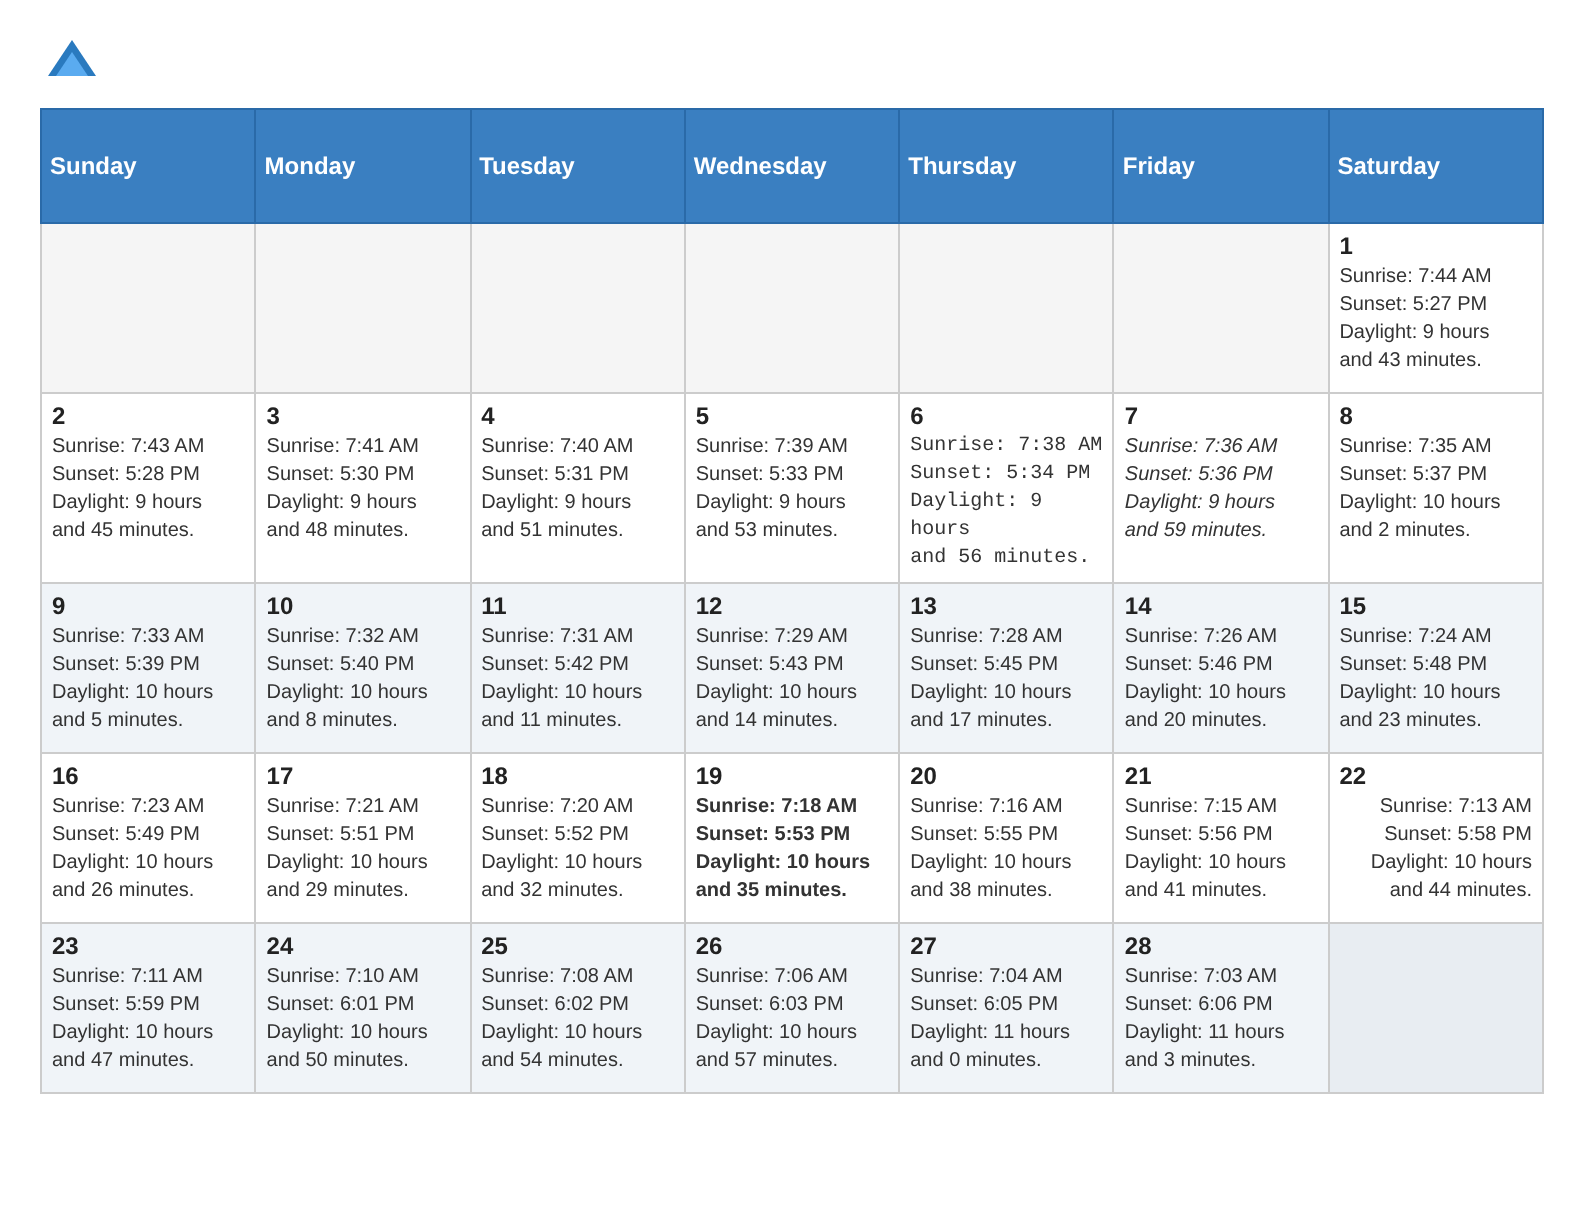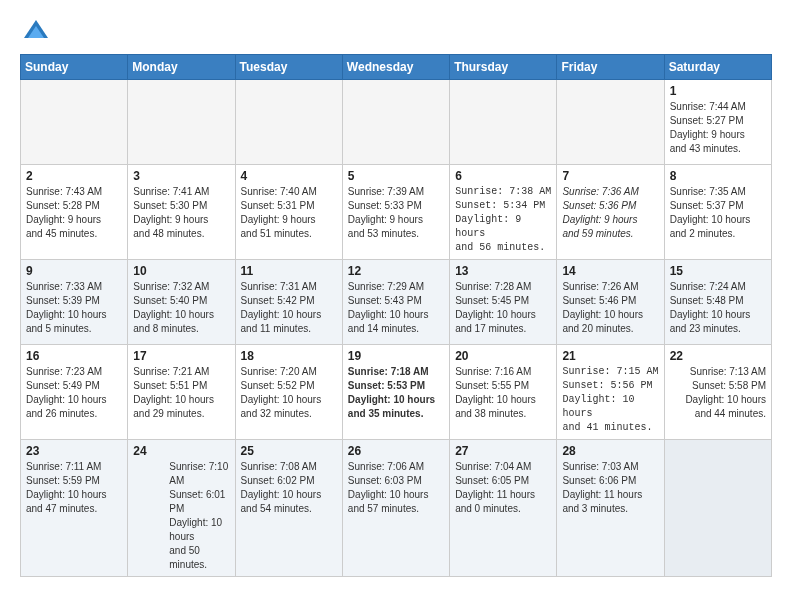--- a/index.html
+++ b/index.html
@@ -61,21 +61,21 @@
     .calendar {
       width: 100%;
       border-collapse: collapse;
       table-layout: fixed;
     }
     .calendar th {
       background: #3a7fc1;
       color: #fff;
       font-size: 12px;
       font-weight: bold;
-      padding: 5px 4px;
+      padding: 21px 4px;
       text-align: left;
       border: 1px solid #2a6aa8;
     }
     .calendar td {
       border: 1px solid #ccc;
       vertical-align: top;
       padding: 4px 5px;
       font-size: 9.5px;
       color: #333;
       height: 85px;
@@ -286,21 +286,21 @@
           </td>
           <td>
             <span class="day-number">20</span>
             <div class="day-info" style="white-space: pre-line;">Sunrise: 7:16 AM
 Sunset: 5:55 PM
 Daylight: 10 hours
 and 38 minutes.</div>
           </td>
           <td>
             <span class="day-number">21</span>
-            <div class="day-info" style="white-space: pre-line; font-family: Liberation Mono, monospace;">Sunrise: 7:15 AM
+            <div class="day-info" style="white-space: pre-line;">Sunrise: 7:15 AM
 Sunset: 5:56 PM
 Daylight: 10 hours
 and 41 minutes.</div>
           </td>
           <td>
             <span class="day-number">22</span>
             <div class="day-info" style="white-space: pre-line; text-align: right;">Sunrise: 7:13 AM
 Sunset: 5:58 PM
 Daylight: 10 hours
 and 44 minutes.</div>
@@ -309,21 +309,21 @@
         <tr class="row-alt">
           <td>
             <span class="day-number">23</span>
             <div class="day-info" style="white-space: pre-line;">Sunrise: 7:11 AM
 Sunset: 5:59 PM
 Daylight: 10 hours
 and 47 minutes.</div>
           </td>
           <td>
             <span class="day-number">24</span>
-            <div class="day-info" style="white-space: pre-line; margin-left: 36px;">Sunrise: 7:10 AM
+            <div class="day-info" style="white-space: pre-line;">Sunrise: 7:10 AM
 Sunset: 6:01 PM
 Daylight: 10 hours
 and 50 minutes.</div>
           </td>
           <td>
             <span class="day-number">25</span>
             <div class="day-info" style="white-space: pre-line;">Sunrise: 7:08 AM
 Sunset: 6:02 PM
 Daylight: 10 hours
 and 54 minutes.</div>

